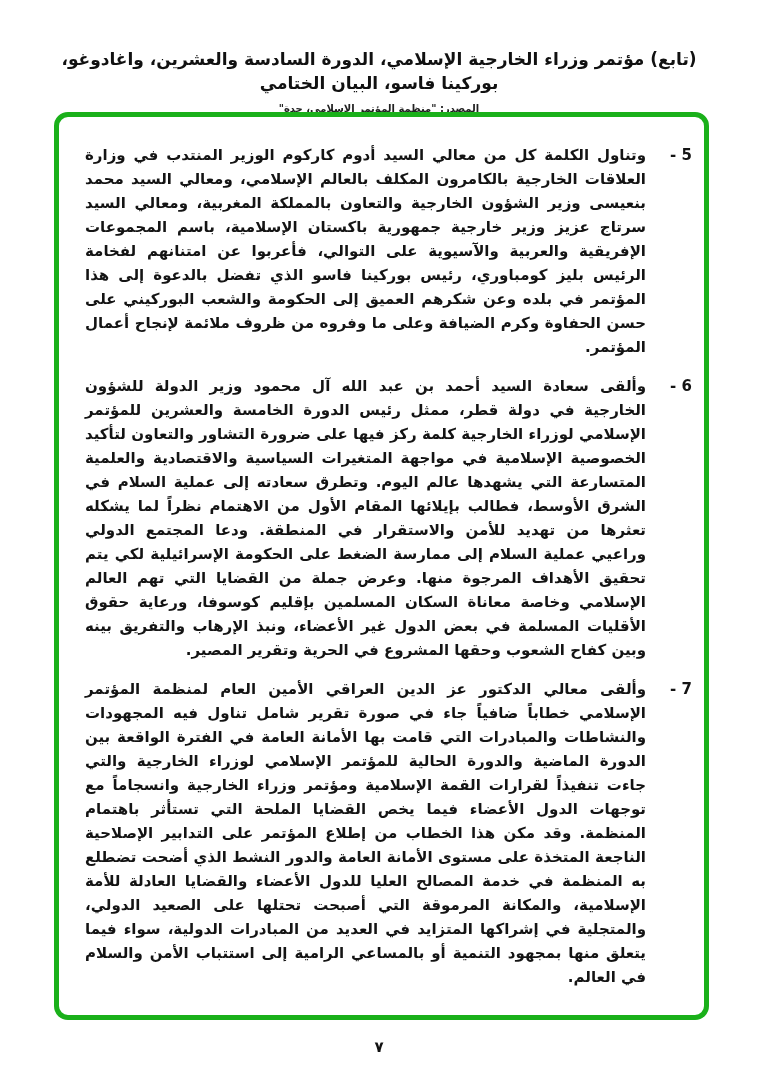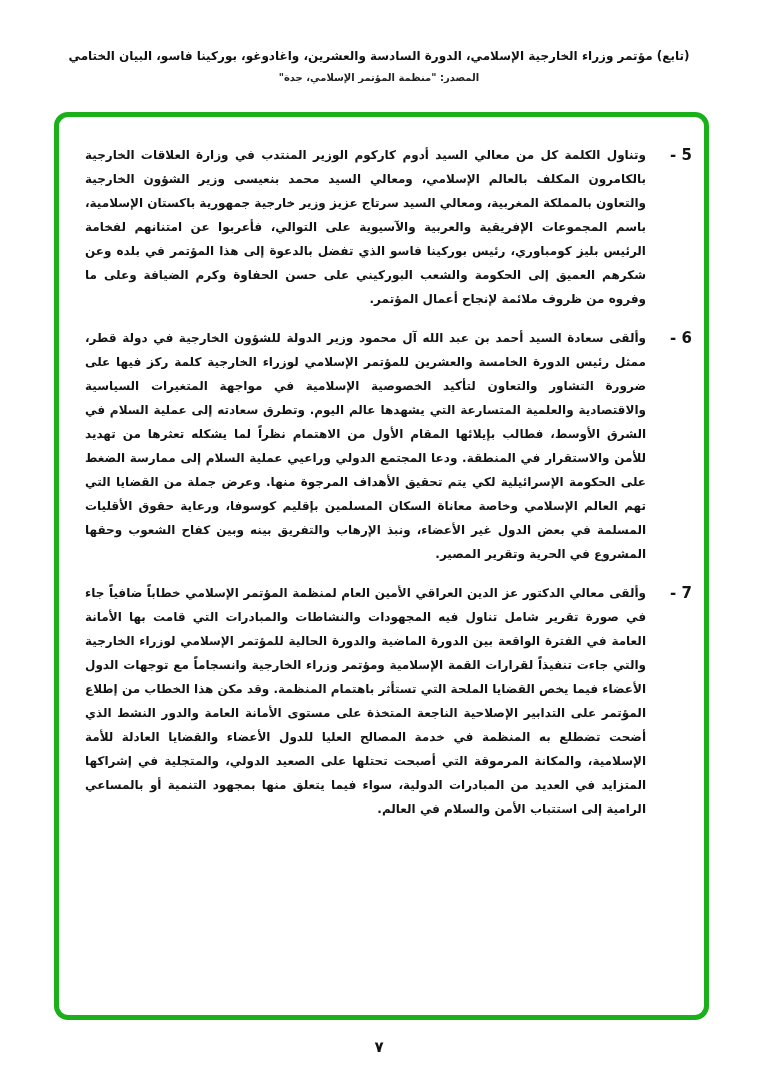--- a/index.html
+++ b/index.html
@@ -15,21 +15,21 @@
     background: #ffffff;
     overflow: hidden;
   }
   .doc-header {
     direction: rtl;
     text-align: center;
     padding-top: 48px;
     color: #111111;
   }
   .doc-title {
-    font-size: 12px;
+    font-size: 17px;
     font-weight: bold;
     line-height: 1.4;
     padding: 0 30px;
   }
   .doc-source {
     font-size: 10px;
     font-weight: bold;
     margin-top: 7px;
     color: #222222;
   }
@@ -55,21 +55,21 @@
   .para-marker {
     flex: 0 0 46px;
     font-size: 15px;
     font-weight: bold;
     line-height: 24px;
     text-align: right;
     direction: rtl;
   }
   .para-text {
     flex: 1;
-    font-size: 12px;
+    font-size: 15px;
     font-weight: bold;
     line-height: 24px;
     text-align: justify;
     text-justify: inter-word;
     direction: rtl;
   }
   .page-footer {
     position: absolute;
     left: 0;
     right: 0;

